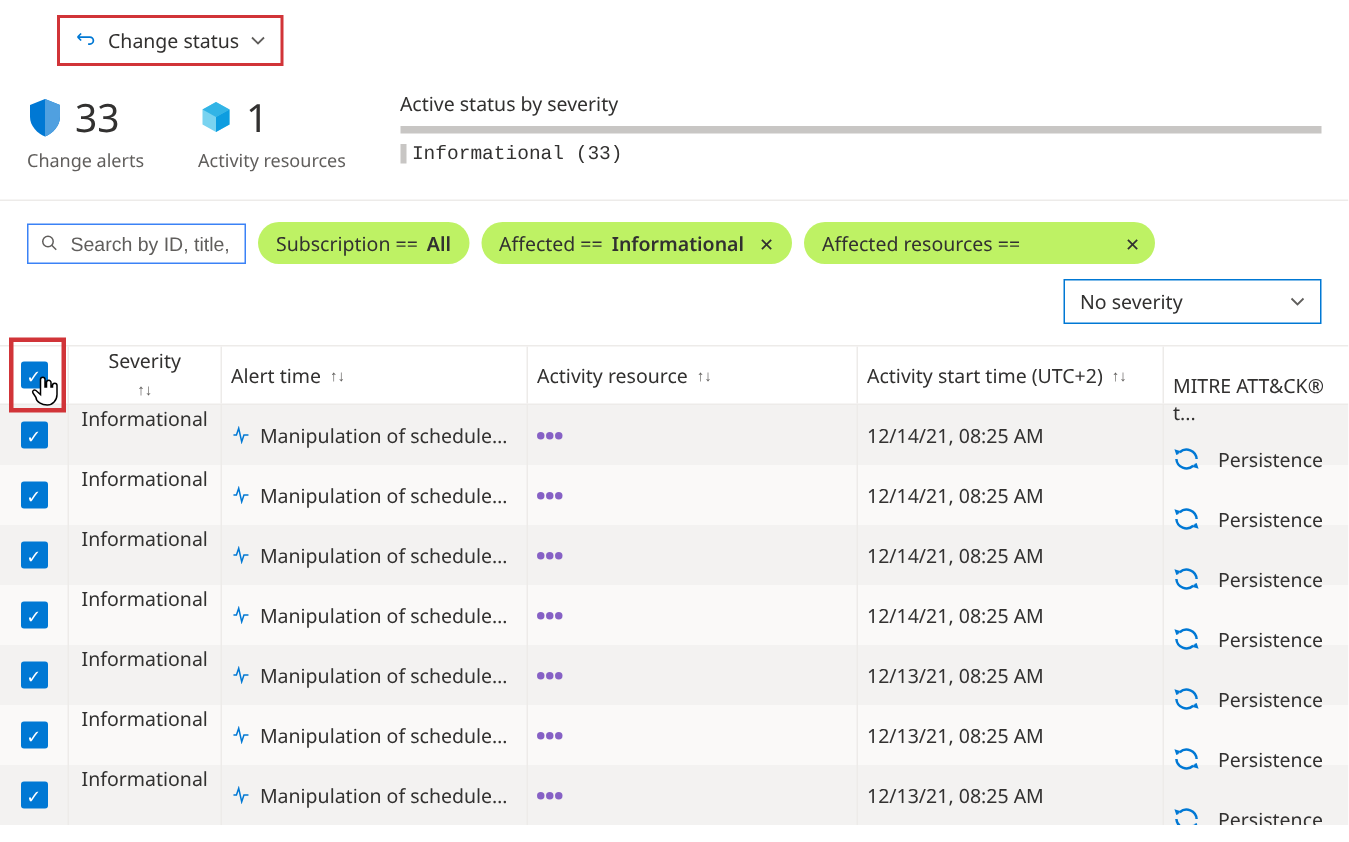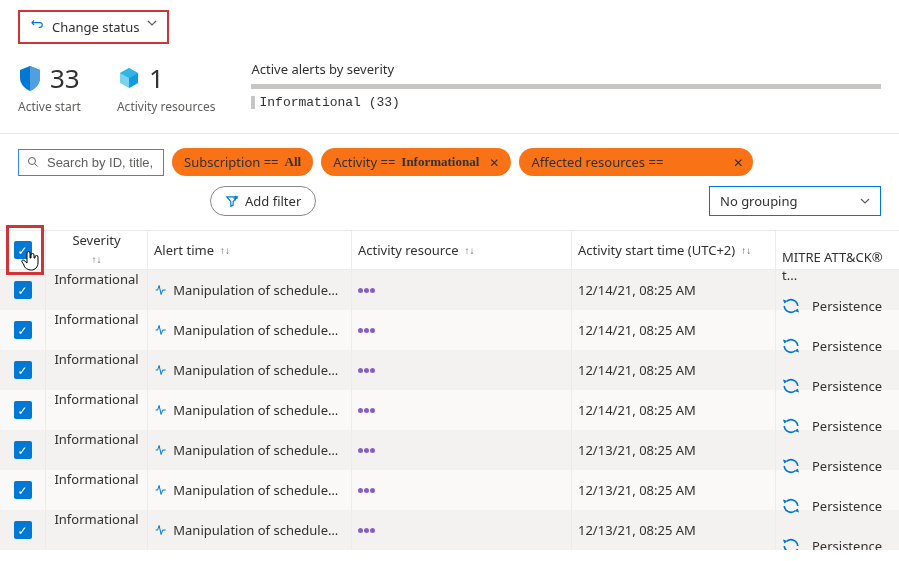--- a/index.html
+++ b/index.html
@@ -9,26 +9,28 @@
     font-family: "Segoe UI", -apple-system, system-ui, sans-serif;
     font-size: 13px;
     color: #323130;
     background: #fff;
     width: 899px;
   }
   
   .toolbar { padding: 10px 18px 8px; }
   .change-status {
     display: inline-flex;
+    align-items: center;
     gap: 8px;
     padding: 6px 10px;
     border: 2px solid #d13438;
     color: #323130;
     cursor: pointer;
     font-size: 13px;
+    margin-left: 20px;
   }
   
   .summary {
     display: flex;
     align-items: flex-start;
     padding: 8px 18px 18px;
     border-bottom: 1px solid #edebe9;
     gap: 36px;
   }
   .metric { display: flex; flex-direction: column; }
@@ -62,29 +64,29 @@
     outline: none;
     font-size: 13px;
     width: 100%;
     color: #605e5c;
   }
   .searchbox input::placeholder { color: #605e5c; }
   .pill {
     display: inline-flex;
     align-items: center;
     gap: 6px;
-    background: #f97316;
+    background: #bef264;
     border-radius: 16px;
     padding: 5px 12px;
     font-size: 13px;
     color: #323130;
     cursor: pointer;
   }
   .pill .close { font-size: 12px; color:#323130; margin-left:4px;}
-  .pill strong { font-weight:600;font-family:Liberation Serif, serif; }
+  .pill strong { font-weight:600; }
   .pill.last { padding-right: 90px; position: relative;}
   .pill.last .close { position: absolute; right: 10px;}
   
   .filters2 {
     display: flex;
     align-items: center;
     padding: 4px 18px 14px;
     gap: 8px;
   }
   .add-filter {
@@ -191,74 +193,66 @@
 
 <div class="summary">
   <div class="metric">
     <div class="metric-top">
       <svg width="24" height="28" viewBox="0 0 24 28">
           <path d="M12 2 L22 6 V14 C22 20 17 25 12 27 C7 25 2 20 2 14 V6 Z" fill="#0078d4"></path>
           <path d="M12 2 L22 6 V14 C22 20 17 25 12 27 Z" fill="#50a0e0"></path>
         </svg>
       <span class="metric-num">33</span>
     </div>
-    <span class="metric-label">Active start</span>
+    <span class="metric-label">Change alerts</span>
   </div>
   <div class="metric">
     <div class="metric-top">
       <svg width="24" height="24" viewBox="0 0 24 24">
           <path d="M12 2l9 5v10l-9 5-9-5V7z" fill="#79d3f0"></path>
           <path d="M12 2l9 5-9 5-9-5z" fill="#32b4e6"></path>
           <path d="M12 12v10l9-5V7z" fill="#0d9de0"></path>
         </svg>
       <span class="metric-num">1</span>
     </div>
     <span class="metric-label">Activity resources</span>
   </div>
   <div class="severity-block">
-    <div class="severity-title">Active alerts by severity</div>
+    <div class="severity-title">Active status by severity</div>
     <div class="severity-bar"></div>
     <div class="severity-line"><span class="sq"></span><span>Informational (33)</span></div>
   </div>
 </div>
 
 <div class="filters">
   <div class="searchbox">
     <svg width="14" height="14" viewBox="0 0 24 24" fill="none" stroke="#605e5c" stroke-width="2">
         <circle cx="10" cy="10" r="7"></circle>
         <line x1="21" y1="21" x2="15" y2="15"></line>
       </svg>
     <input placeholder="Search by ID, title, ..." style="">
   </div>
   <div class="pill">
     <span>Subscription == </span>
       <strong>All</strong>
   </div>
   <div class="pill">
-    <span>Activity == </span>
+    <span>Affected == </span>
       <strong>Informational</strong>
     <span class="close">✕</span>
   </div>
   <div class="pill last">
     <span>Affected resources ==</span>
     <span class="close">✕</span>
   </div>
 </div>
 
 <div class="filters2">
-  <div class="add-filter">
-    <svg width="14" height="14" viewBox="0 0 24 24" fill="none" stroke="#0078d4" stroke-width="2">
-        <path d="M3 5h18l-7 8v6l-4 2v-8z"></path>
-        <line x1="18" y1="3" x2="18" y2="11"></line>
-        <line x1="14" y1="7" x2="22" y2="7"></line>
-      </svg>
-    <span>Add filter</span>
-  </div>
   <div class="grouping">
-    <span>No grouping</span>
+    <span>No severity</span>
     <svg width="10" height="10" viewBox="0 0 10 10">
         <path d="M1 3l4 4 4-4" stroke="#605e5c" stroke-width="1.2" fill="none"></path>
       </svg>
   </div>
 </div>
 
 <div class="grid">
   <div class="grid-header">
     <div class="col-check">
       <span class="hdr-highlight"></span>

